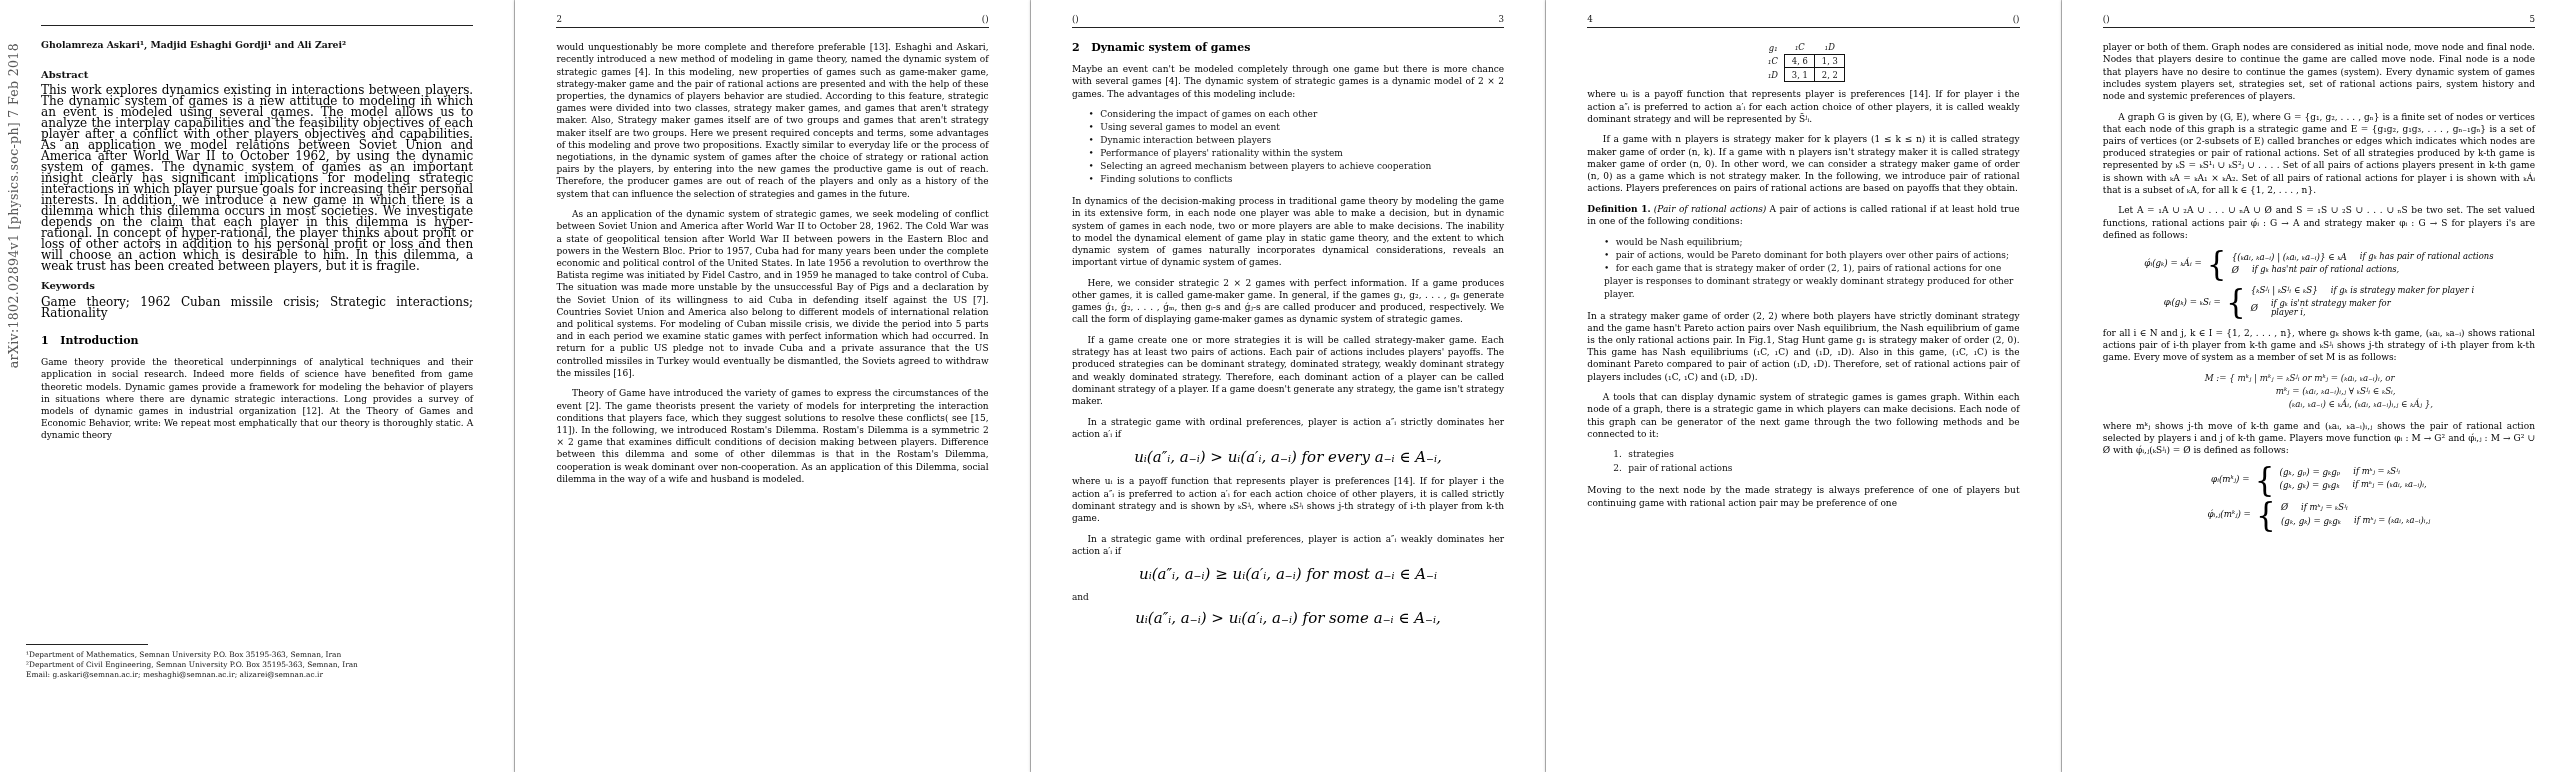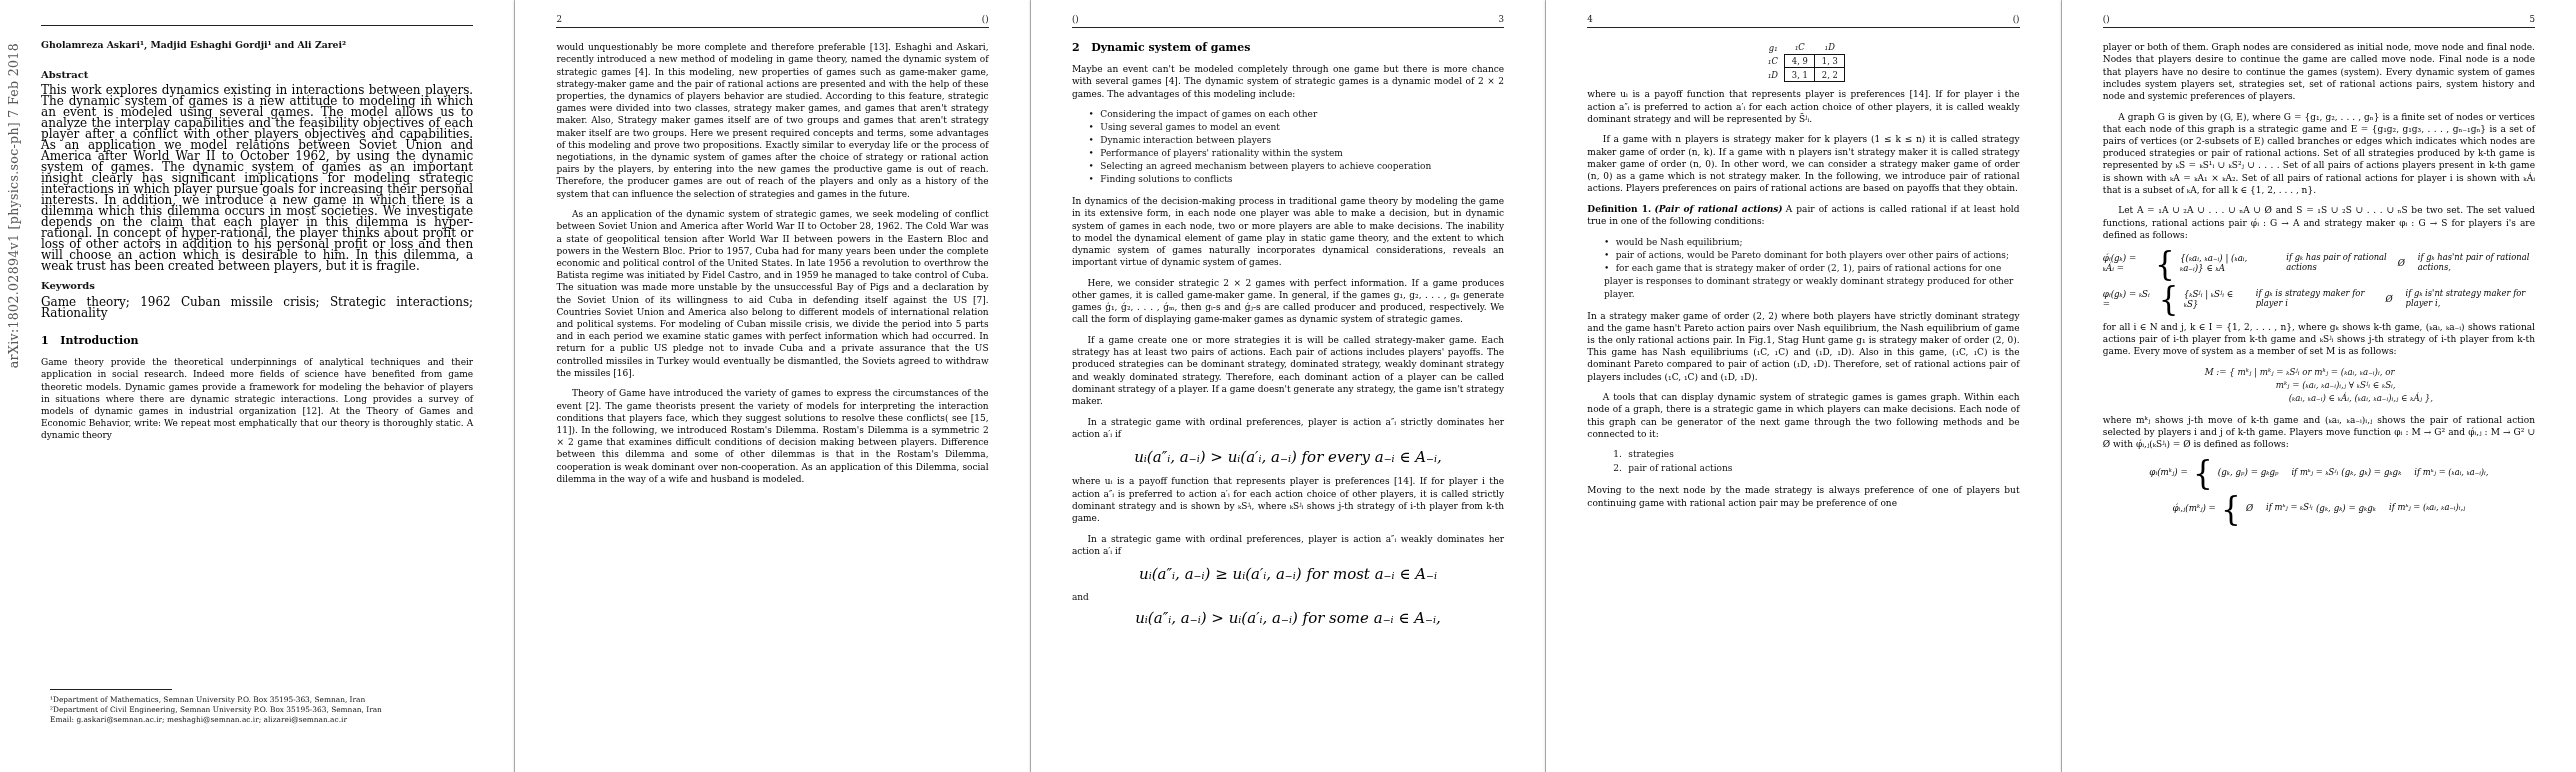--- a/index.html
+++ b/index.html
@@ -35,56 +35,56 @@
   .authors { font-size: 9.3px; font-weight: bold; margin: 0 0 19.3px 0; }
   .abs-head { font-size: 10px; font-weight: bold; margin: 3.9px 0 5.2px 0; }
   .para {
     font-size: 9px; line-height: 12.2px; text-align: justify;
     margin: 0 0 8.4px 0; text-indent: 15.5px; color: #000;
   }
   .small-para { font-size: 12px; line-height: 11px; }
   .noindent { text-indent: 0; }
   .sec-head { font-size: 11px; font-weight: bold; margin: 15.5px 0 9px 0; color: #000; }
   .sec-head .sec-num { margin-right: 11.6px; }
-  .footnotes { position: absolute; left: 50px; right: 41px; top: 644px; margin-top: 45px; }
+  .footnotes { position: absolute; left: 26px; right: 41px; top: 644px; }
   .fn-rule { width: 122px; border-top: 0.6px solid #222; margin-bottom: 4.5px; }
   .fn { font-size: 7.4px; line-height: 10.3px; }
   .arxiv-stamp {
     position: absolute; left: 6.4px; top: 43px;
     writing-mode: vertical-rl; transform: rotate(180deg);
     font-size: 12.6px; color: #585858; letter-spacing: 0.3px;
   }
   .bullets { list-style: none; margin: 1.3px 0 9px 16.7px; padding: 0; }
   .bullets li { font-size: 9px; line-height: 13px; }
   .bullets li::before { content: "•"; margin-right: 6.4px; }
   .eq {
     text-align: center; font-style: italic; font-size: 15px;
     margin: 6.4px 0 9px 0; color: #000;
   }
   .and-line { font-size: 9px; margin: 1.3px 0 1.3px 0; }
   .cases-eq {
     display: flex; justify-content: center; align-items: center;
     gap: 5.2px; font-style: italic; font-size: 8.7px; margin: 9px 0; color: #000;
   }
   .brace { font-size: 31px; font-weight: 400; line-height: 0.85; transform: scaleY(1.1); font-style: normal; }
-  .case-col { display: flex; flex-direction: row; gap: 3.2px; text-align: left; }
+  .case-col { display: flex; flex-direction: column; gap: 3.2px; text-align: left; }
   .case-row { display: flex; gap: 13px; align-items: center; }
   .case-cond { max-width: 148px; line-height: 9.7px; font-size: 8.4px; }
   .m-eq { text-align: center; margin: 7.7px 0 9px 0; }
   .m-eq .m-inner { display: inline-block; text-align: left; font-style: italic; font-size: 8.7px; line-height: 13px; }
   .m-indent1 { padding-left: 71px; }
   .m-indent2 { padding-left: 84px; }
   .fig-wrap { display: flex; flex-direction: column; align-items: center; margin: 1.3px 0 3.9px 0; }
   .payoff { border-collapse: collapse; margin-bottom: 2.6px; }
   .payoff td { padding: 1.3px 6.4px; font-size: 8.4px; text-align: center; }
   .payoff .cell { border: 0.6px solid #111; min-width: 30px; font-style: normal; }
   .payoff .corner, .payoff .colhead, .payoff .rowhead { font-style: italic; }
   .figcap { font-size: 7.7px; line-height: 10.3px; text-align: justify; margin: 3.9px 0 13px 0; }
   .b { font-weight: bold; }
-  .i { font-style: italic; font-weight: bold; }
+  .i { font-style: italic; }
   .sp { margin-right: 3.2px; }
   .nlist { margin: 1.3px 0 9px 26px; }
   .nrow { display: flex; gap: 6.4px; font-size: 9px; line-height: 13.5px; }
 </style>
 </head>
 <body>
 
 <div class="canvas">
 
   <div class="page">
@@ -153,21 +153,21 @@
     <div class="fig-wrap">
       <table class="payoff">
         <tbody>
             <tr>
           <td class="corner">g₁</td>
           <td class="colhead">₁C</td>
           <td class="colhead">₁D</td>
         </tr>
         <tr>
           <td class="rowhead">₁C</td>
-          <td class="cell">4, 9</td>
+          <td class="cell">4, 6</td>
           <td class="cell">1, 3</td>
         </tr>
         <tr>
           <td class="rowhead">₁D</td>
           <td class="cell">3, 1</td>
           <td class="cell">2, 2</td>
         </tr>
       </tbody>
         </table>
     </div>

